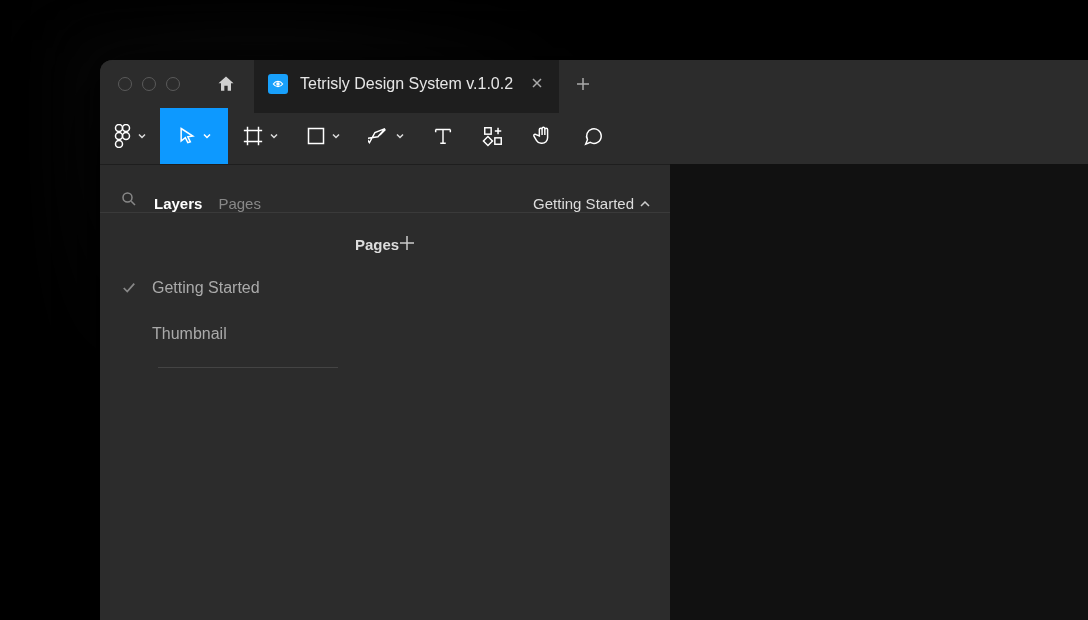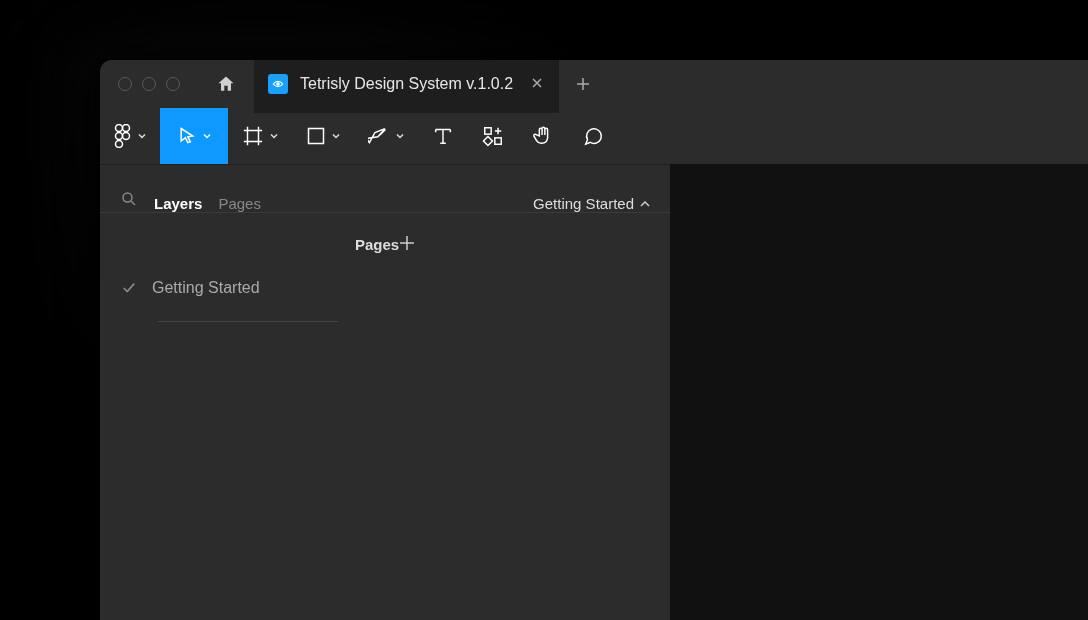--- a/index.html
+++ b/index.html
@@ -348,20 +348,24 @@
 
       <div class="page-item">
         <span class="page-check">
           <svg width="14" height="14" viewBox="0 0 16 16" fill="none" stroke="#888" stroke-width="2">
               <path d="M2 8l4 4 8-9"></path>
             </svg>
         </span>
         <span class="page-name">Getting Started</span>
       </div>
 
+      <div class="page-item">
+        <span class="page-check"></span>
+        <span class="page-name">Thumbnail</span>
+      </div>
 
       <div class="page-divider"></div>
     </div>
 
     <div class="canvas-bg"></div>
   </div>
 
 </div>
 
 </body></html>

